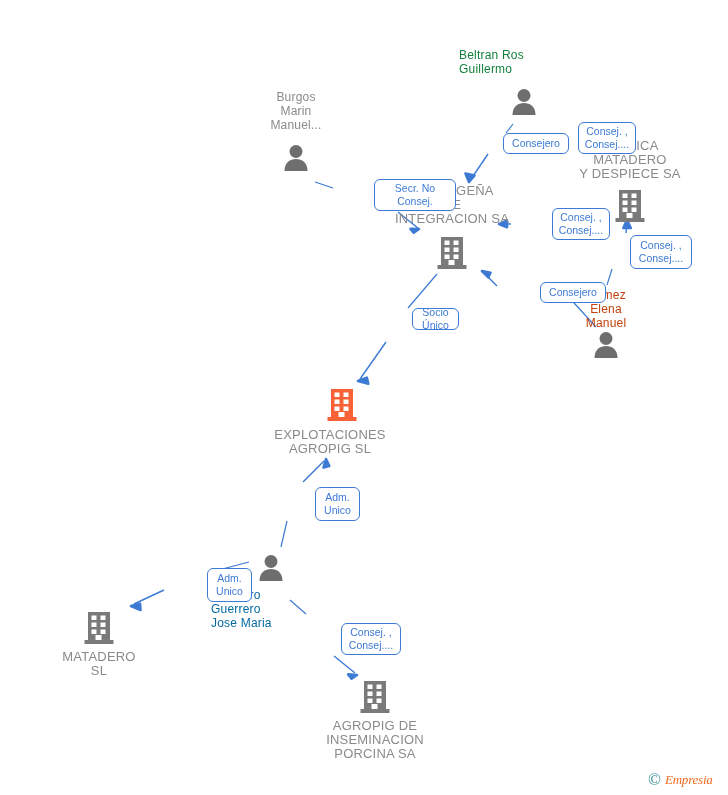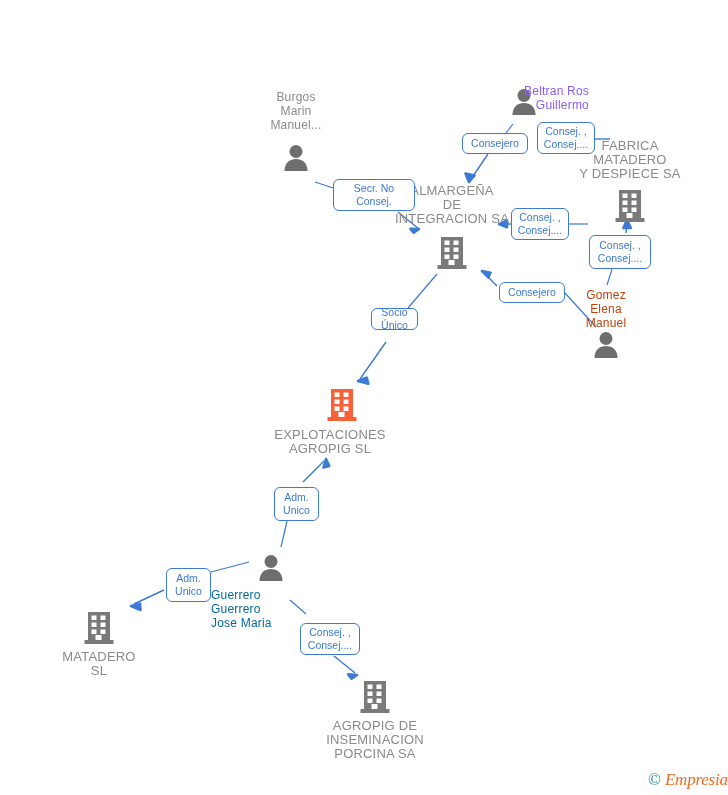--- a/index.html
+++ b/index.html
@@ -53,35 +53,36 @@
     color: #3c7ad4;
     font-size: 10.5px;
     line-height: 13px;
     font-family: "Liberation Sans", sans-serif;
     text-align: center;
     padding: 3px 5px;
     white-space: pre-line;
     display: flex;
     align-items: center;
     justify-content: center;
+    margin-left: 41px;
   }
   .watermark {
     position: absolute;
     display: flex;
     align-items: center;
     gap: 4px;
   }
   .wm-c {
     color: #2e8b96;
     font-size: 17px;
     font-family: "Liberation Serif", serif;
   }
   .wm-text {
     color: #f26b21;
-    font-size: 17px;
+    font-size: 13px;
     font-style: italic;
     font-family: "Liberation Serif", serif;
     letter-spacing: -0.2px;
   }
 </style>
 </head>
 <body>
 
 <div id="graph-root">
 
@@ -143,21 +144,21 @@
           <circle cx="15" cy="8.5" r="6.5" fill="#6e6e6e"></circle>
           <path d="M 3.5 28 C 3.5 19.5 9 16 15 16 C 21 16 26.5 19.5 26.5 28 Z" fill="#6e6e6e"></path>
         </svg></div>
       <div class="node-label person" style="position: absolute; width: 120px; left: 236px; top: 90px; text-align: center; color: rgb(138, 138, 138);">Burgos
 Marin
 Manuel...</div>
       <div class="node" style="left: 509px; top: 87px; width: 30px; height: 30px;"><svg width="30" height="30" viewBox="0 0 30 30">
           <circle cx="15" cy="8.5" r="6.5" fill="#6e6e6e"></circle>
           <path d="M 3.5 28 C 3.5 19.5 9 16 15 16 C 21 16 26.5 19.5 26.5 28 Z" fill="#6e6e6e"></path>
         </svg></div>
-      <div class="node-label person" style="position: absolute; width: 130px; left: 459px; top: 48px; text-align: right; color: #8b5cf6; margin-top: 36px;">Beltran Ros
+      <div class="node-label person" style="position: absolute; width: 130px; left: 459px; top: 48px; text-align: left; color: #15803d;">Beltran Ros
 Guillermo</div>
       <div class="node" style="left: 437px; top: 236px; width: 30px; height: 34px;"><svg width="30" height="34" viewBox="0 0 30 34">
           <rect x="4" y="1" width="22" height="28" fill="#7a7a7a"></rect>
           <rect x="0.5" y="29" width="29" height="4" fill="#7a7a7a"></rect>
           <rect x="7.5" y="4.5" width="5" height="4.5" fill="#fff"></rect>
           <rect x="16.5" y="4.5" width="5" height="4.5" fill="#fff"></rect>
           <rect x="7.5" y="11.5" width="5" height="4.5" fill="#fff"></rect>
           <rect x="16.5" y="11.5" width="5" height="4.5" fill="#fff"></rect>
           <rect x="7.5" y="18.5" width="5" height="4.5" fill="#fff"></rect>
           <rect x="16.5" y="18.5" width="5" height="4.5" fill="#fff"></rect>

